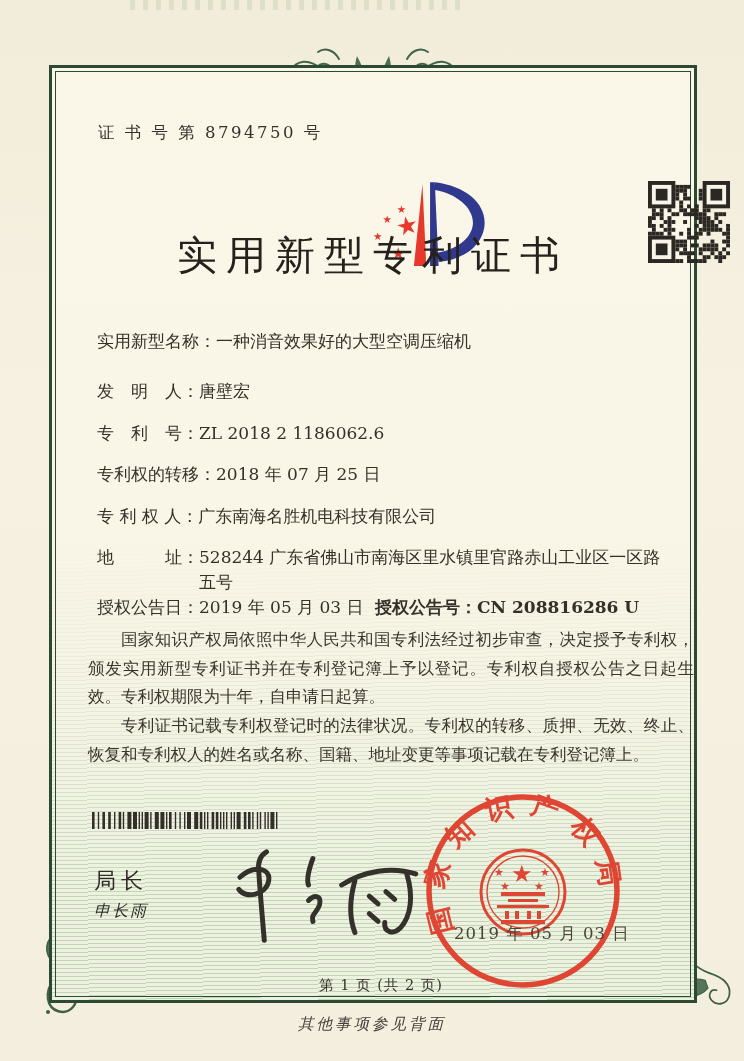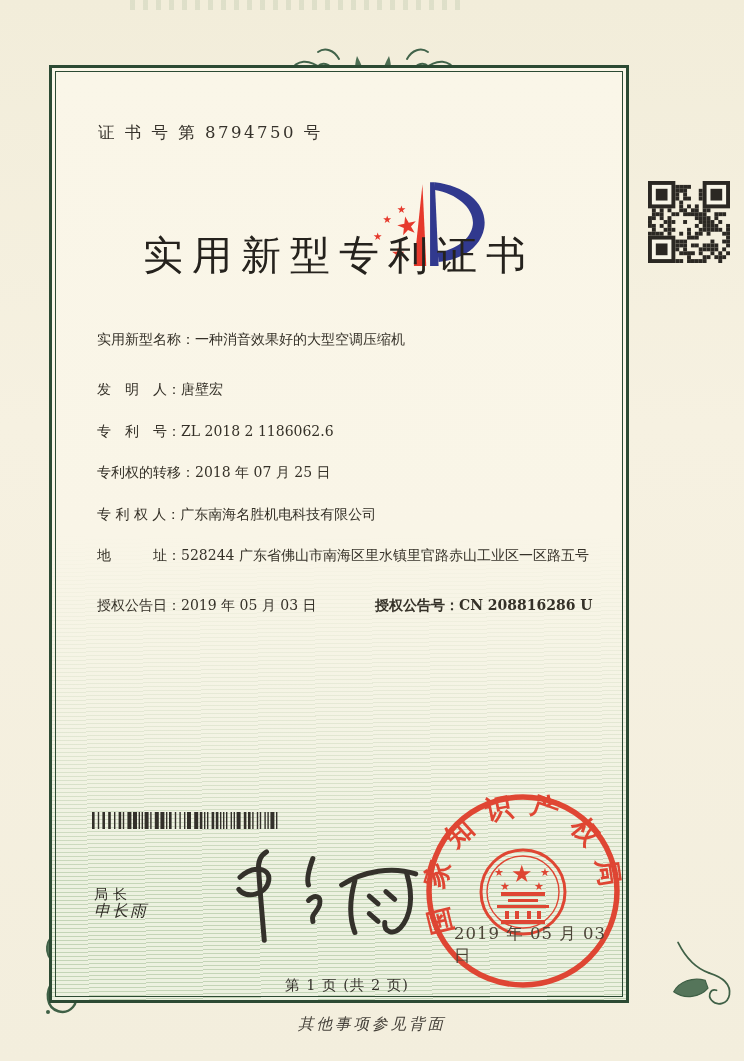--- a/index.html
+++ b/index.html
@@ -9,51 +9,51 @@
     position:relative; width:744px; height:1061px; margin:0 auto;
     background:linear-gradient(180deg,#f2edda 0%,#f6f1e1 40%,#f3eedd 100%);
     overflow:hidden; color:#33302a;
   }
   
   #scan-edge{ position:absolute; left:130px; top:0; width:330px; height:10px; opacity:.25;
     background:repeating-linear-gradient(93deg, rgba(110,145,105,.6) 0 5px, transparent 5px 13px); }
 
   
   #frame {
-    position:absolute; left:49px; top:65px; width:580px; height:938px;
+    position:absolute; left:49px; top:65px; width:648px; height:938px;
     border:3px solid #2c4a33;
     background:
       linear-gradient(180deg, #faf6e8 0%, #f9f5e7 50%, rgba(249,245,231,.55) 72%, rgba(249,245,231,0) 88%),
       repeating-linear-gradient(179deg, #c3d4b6 0 1px, #ecf1e0 1px 4px);
   }
   #frame::before {
     content:""; position:absolute; inset:3px; border:1.5px solid #2c4a33; pointer-events:none;
   }
 
   .abs { position:absolute; }
 
   #cert-no { left:46px; top:54px; font-size:16.5px; letter-spacing:2.5px; color:#36322b; }
 
   #title { left:0; right:0; top:160px; text-align:center; font-size:40px; font-weight:400;
            letter-spacing:9px; color:#25221d; }
 
-  .frow { left:45px; font-size:14px; color:#353128; line-height:1.45; white-space:nowrap; }
+  .frow { left:45px; font-size:17px; color:#353128; line-height:1.45; white-space:nowrap; }
   .flabel { display:inline-block; vertical-align:top; }
   .fvalue { display:inline-block; vertical-align:top; }
   .wrapval { white-space:normal; max-width:462px; }
 
   #row-grant .pair2 { position:absolute; left:278px; top:0; white-space:nowrap;font-weight:bold; }
 
   .para-wrap { left:36px; top:558px; width:606px; font-size:16.5px; line-height:1.74;
                text-align:justify; color:#3a352c; }
   .para-wrap p { text-indent:2em; }
 
   #barcode { left:40px; top:744px; width:186px; height:17px; }
 
-  #sig-title { left:42px; top:798px; font-size:14px; letter-spacing:5px; color:#2f2c25;margin-top:20px; }
+  #sig-title { left:42px; top:798px; font-size:22px; letter-spacing:5px; color:#2f2c25; }
   #sig-name  { left:42px; top:833px; font-size:16px; letter-spacing:2px; color:#2f2c25;font-style:italic; }
   #sig-hand  { left:142px; top:775px; width:240px; height:105px; }
 
   #seal { left:360px; top:712px; width:222px; height:222px; opacity:.93; }
   #seal-date { left:402px; top:855px; font-size:16.5px; color:#4c4437; letter-spacing:1px; }
 
   #page-no { left:16px; right:0; top:908px; text-align:center; font-size:14.5px; letter-spacing:1px; color:#36332c; }
 
   #footer-note { left:0; right:0; top:1014px; text-align:center; font-size:15.5px;
                  font-style:italic; letter-spacing:3px; color:#45413a; }
@@ -298,20 +298,24 @@
     </div>
     <div class="frow abs" id="row-grant" style="top:527px; width:560px">
       <span>
         <span class="flabel">授权公告日：</span><span class="fvalue">2019 年 05 月 03 日</span>
       </span>
       <span class="pair2">
         <span class="flabel">授权公告号：</span><span class="fvalue">CN 208816286 U</span>
       </span>
     </div>
 
+    <div class="para-wrap abs">
+      <p>国家知识产权局依照中华人民共和国专利法经过初步审查，决定授予专利权，颁发实用新型专利证书并在专利登记簿上予以登记。专利权自授权公告之日起生效。专利权期限为十年，自申请日起算。</p>
+      <p>专利证书记载专利权登记时的法律状况。专利权的转移、质押、无效、终止、恢复和专利权人的姓名或名称、国籍、地址变更等事项记载在专利登记簿上。</p>
+    </div>
 
     <svg id="barcode" class="abs" viewBox="0 0 186 17" preserveAspectRatio="none">
         <rect x="0" y="0" width="2.6" height="17" fill="#33302a"></rect>
         <rect x="5.800000000000001" y="0" width="1.4" height="17" fill="#33302a"></rect>
         <rect x="10.4" y="0" width="2.6" height="17" fill="#33302a"></rect>
         <rect x="16.200000000000003" y="0" width="2.6" height="17" fill="#33302a"></rect>
         <rect x="22.000000000000004" y="0" width="1.4" height="17" fill="#33302a"></rect>
         <rect x="26.6" y="0" width="2.6" height="17" fill="#33302a"></rect>
         <rect x="30.8" y="0" width="1.4" height="17" fill="#33302a"></rect>
         <rect x="35.4" y="0" width="4" height="17" fill="#33302a"></rect>

